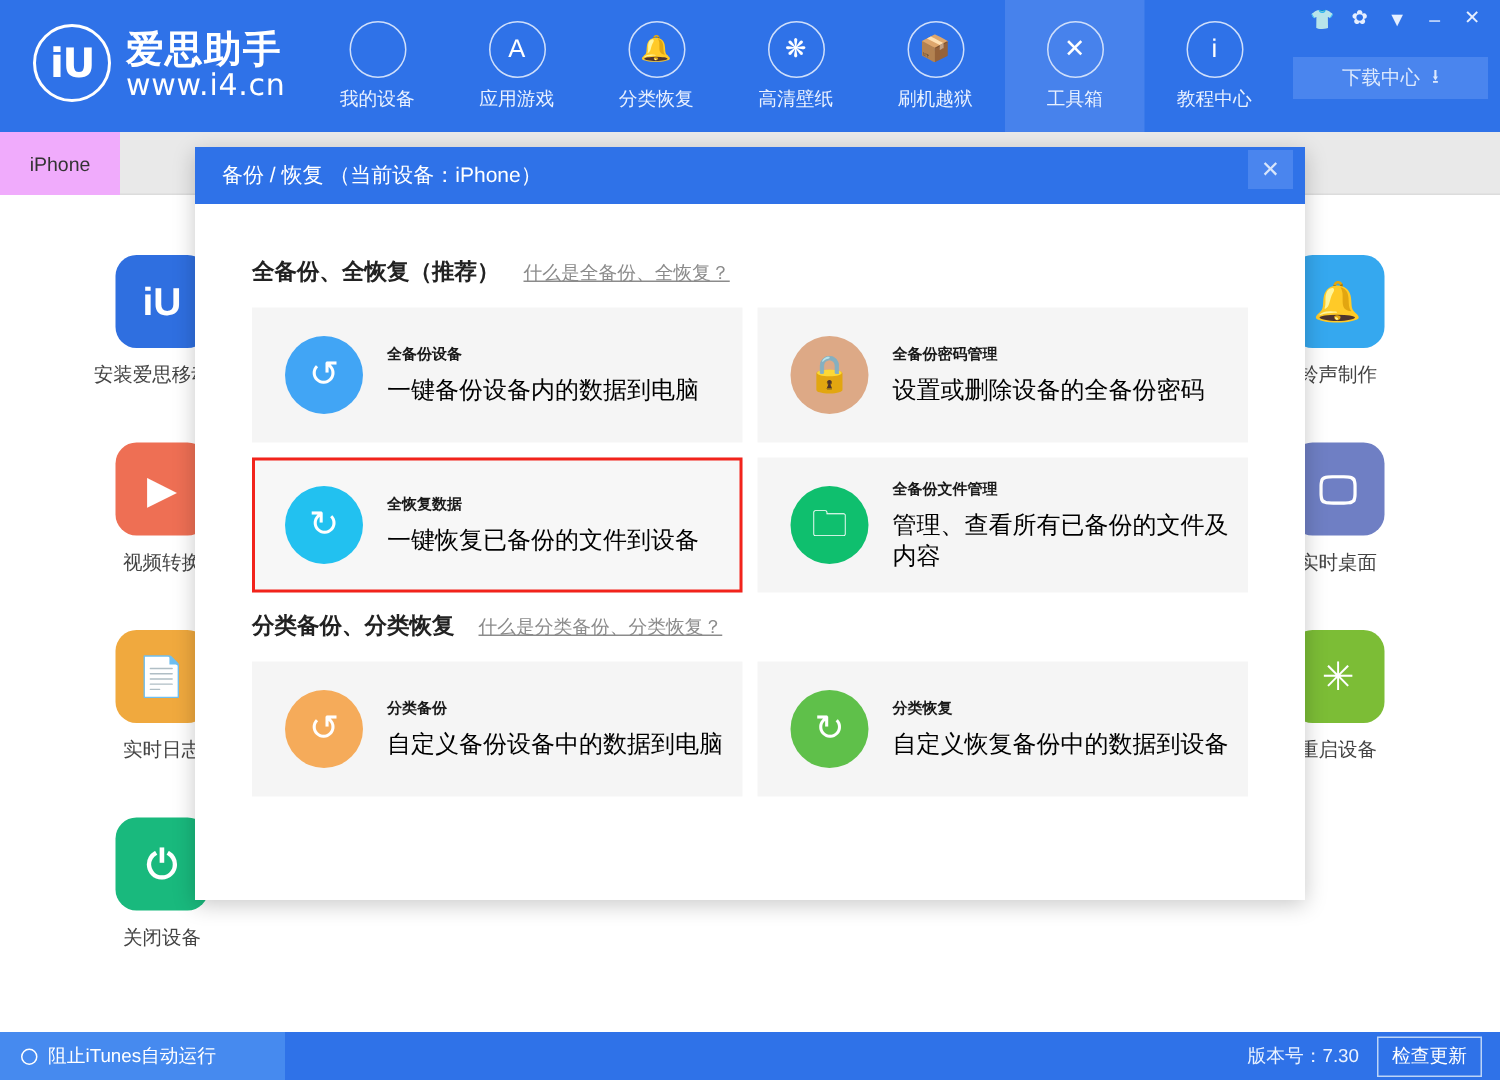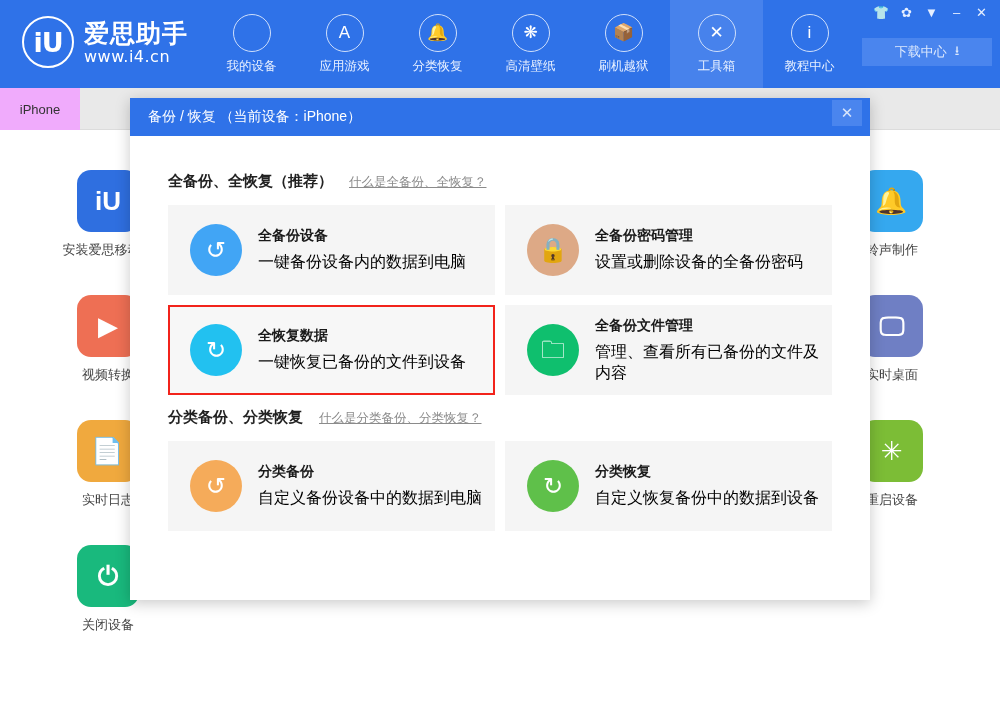--- a/index.html
+++ b/index.html
@@ -20,21 +20,21 @@
   }
   .brand-mark {
     width: 52px; height: 52px; border-radius: 50%;
     border: 2.5px solid #ffffff; color: #ffffff;
     display: flex; align-items: center; justify-content: center;
     font-size: 27px; font-weight: bold; letter-spacing: -1px;
     font-family: "DejaVu Sans", sans-serif;
   }
   .brand-text { margin-left: 10px; color: #ffffff; }
   .brand-cn { font-size: 25px; font-weight: bold; letter-spacing: 1px; line-height: 28px; }
-  .brand-url { font-size: 16px; line-height: 19px; letter-spacing: .5px; font-family: "DejaVu Sans", sans-serif;}
+  .brand-url { font-size: 20px; line-height: 19px; letter-spacing: .5px; font-family: "DejaVu Sans", sans-serif;}
 
   .nav { position: absolute; left: 205px; top: 0; height: 88px; display: flex; }
   .nav-item {
     width: 93px; height: 88px; display: flex; flex-direction: column;
     align-items: center; justify-content: center; cursor: pointer;
   }
   .nav-item.active { background: #4782ec; }
   .nav-circle {
     width: 38px; height: 38px; border-radius: 50%; border: 1.6px solid #cfdffb;
     display: flex; align-items: center; justify-content: center;
@@ -106,21 +106,21 @@
     width: 327px; height: 90px; background: #f5f5f5;
     display: flex; align-items: center; padding-left: 20px; cursor: pointer;
     border: 2px solid transparent;
   }
   .card.sel { border-color: #f2231b; background: #f7f7f7; }
   .card-ico {
     width: 52px; height: 52px; border-radius: 50%; flex: 0 0 52px;
     display: flex; align-items: center; justify-content: center; color: #fff;
   }
   .card-txt { margin-left: 16px; }
-  .card-t { font-size: 14px; font-weight: bold; color: #1a1a1a; margin-bottom: 7px; }
+  .card-t { font-size: 10px; font-weight: bold; color: #1a1a1a; margin-bottom: 7px; }
   .card-s { font-size: 16px; color: #000000; }
 
   .sec2 { margin-top: 13px; }
 
   
   .statusbar {
     position: absolute; left: 0; bottom: 0; width: 1000px; height: 32px;
     background: #2f72e8; display: flex; align-items: center;
   }
   .sb-left {
@@ -334,14 +334,24 @@
                   <div class="card-t">分类恢复</div>
                   <div class="card-s">自定义恢复备份中的数据到设备</div>
                 </div>
               </div>
             </div>
           </div>
         </div>
     </div>
   </div>
 
+  <div class="statusbar">
+    <div class="sb-left">
+      <span class="radio"></span>
+      <span>阻止iTunes自动运行</span>
+    </div>
+    <div class="sb-right">
+      <span class="sb-ver">版本号：7.30</span>
+      <span class="sb-btn">检查更新</span>
+    </div>
+  </div>
 
 </div>
 
 </body></html>

